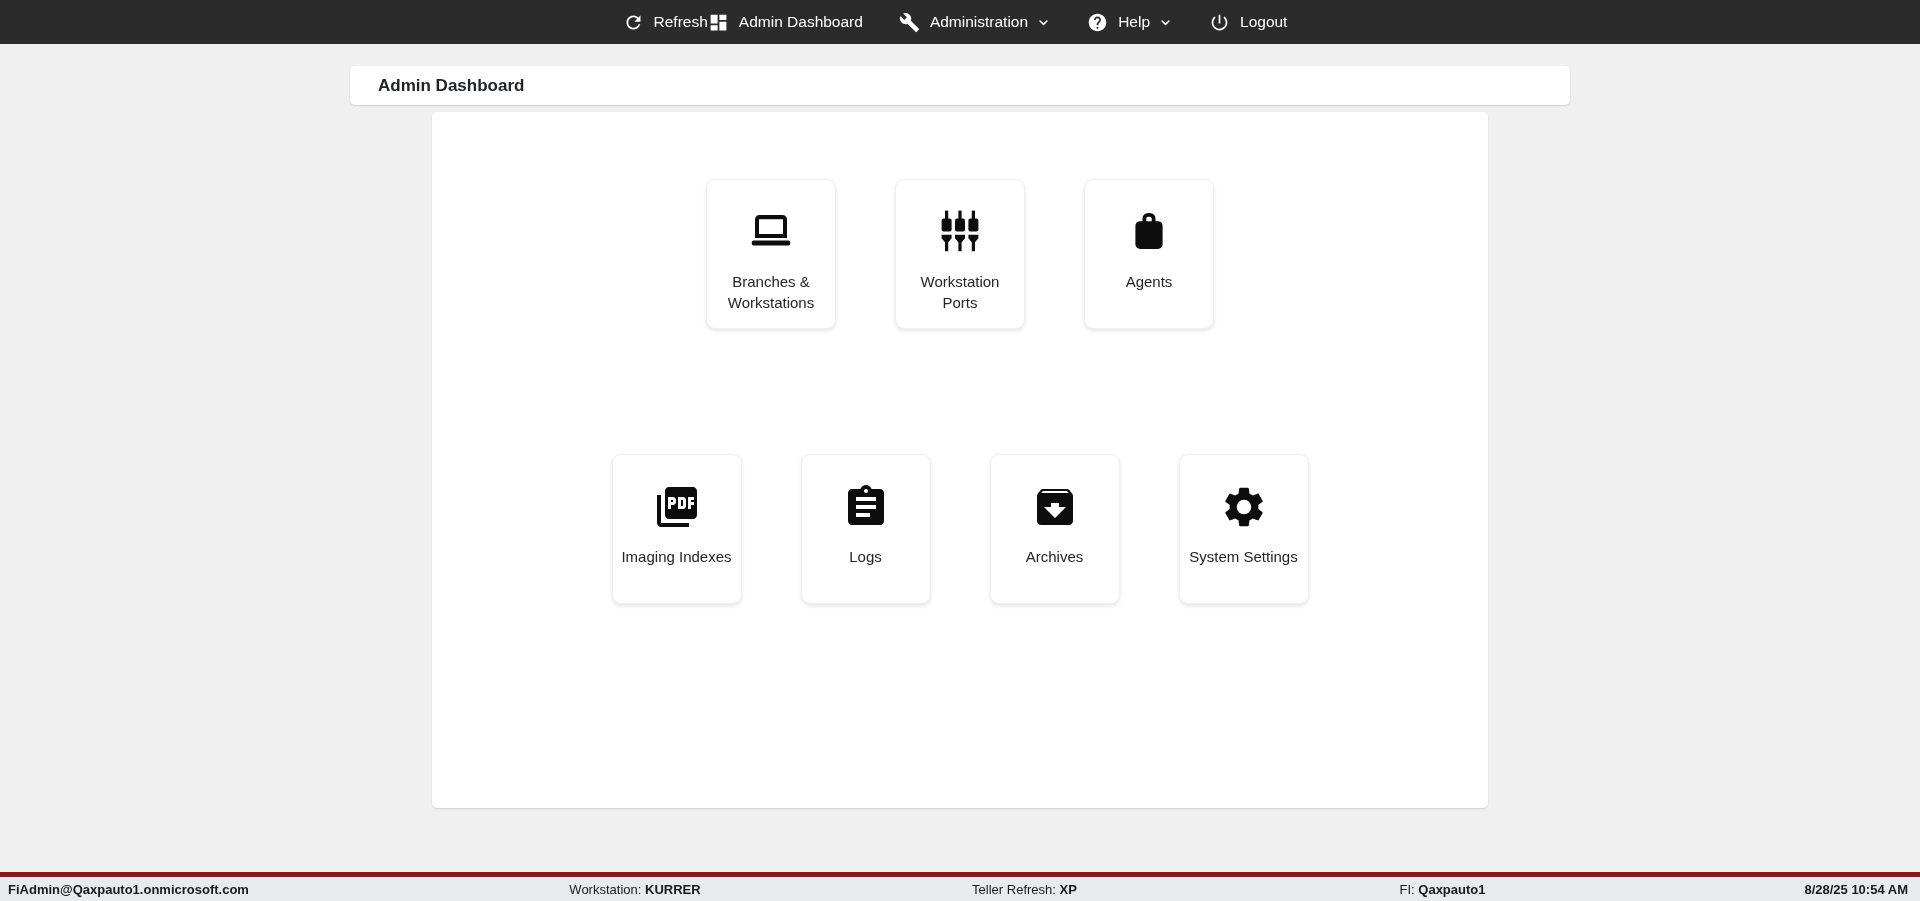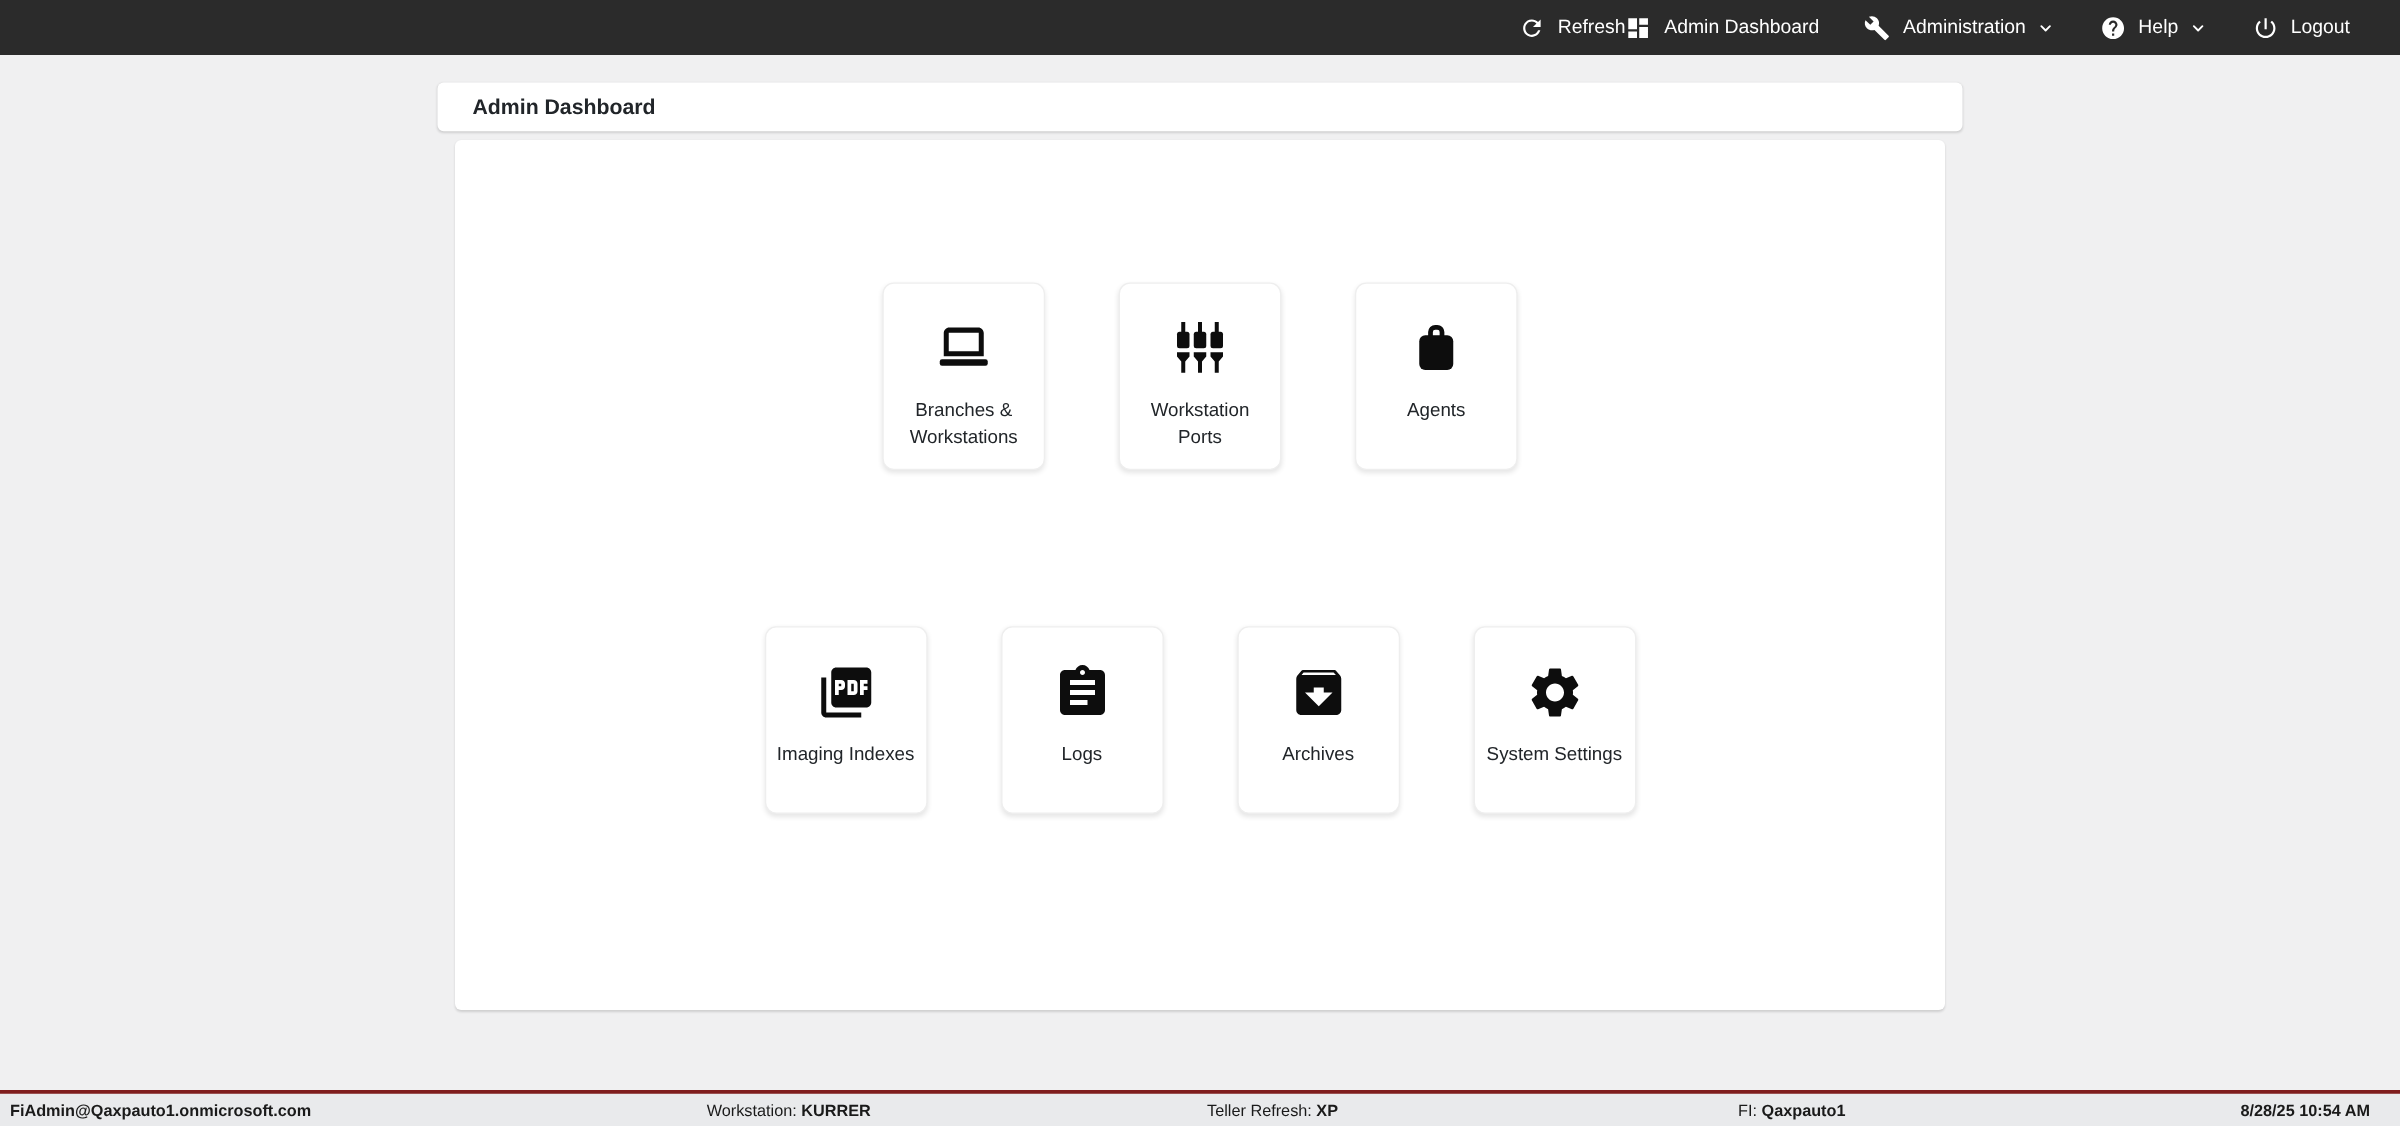--- a/index.html
+++ b/index.html
@@ -13,21 +13,21 @@
   }
 
   
   .topbar {
     height: 44px;
     flex: 0 0 44px;
     background: var(--topbar-bg, #2b2b2b);
     color: #ffffff;
     display: flex;
     align-items: center;
-    justify-content: flex-end;
+    justify-content: center;
     padding: 0 40px 0 30px;
   }
   .topbar-right { display: flex; align-items: center; gap: 36px; }
   .nav-item {
     display: flex;
     align-items: center;
     gap: 10px;
     background: none;
     border: none;
     color: #ffffff;
@@ -51,27 +51,27 @@
     background: var(--card-bg, #ffffff);
     border-radius: 5px;
     box-shadow: 0 1px 2px rgba(0,0,0,0.14);
     display: flex;
     align-items: center;
     padding-left: 28px;
   }
   .title-card h1 { font-size: 17px; font-weight: 700; color: var(--text, #212529); }
 
   .dashboard-card {
-    width: 1192px;
+    width: 1056px;
     height: 696px;
     margin: 0 auto;
     background: var(--card-bg, #ffffff);
     border-radius: 5px;
     box-shadow: 0 1px 2px rgba(0,0,0,0.14);
-    padding-top: 114px;
+    padding-top: 67px;
   }
   .tile-row {
     display: flex;
     justify-content: center;
     gap: 59px;
   }
   .tile-row + .tile-row { margin-top: 125px; }
   .tile {
     width: 130px;
     height: 150px;
@@ -93,25 +93,25 @@
     line-height: 1.4;
     text-align: center;
     color: var(--text, #212529);
   }
 
   
   .statusbar {
     flex: 0 0 29px;
     height: 29px;
     background: var(--footer-bg, #e9eaec);
-    border-top: 3px solid #7f1d1d;
+    border-top: 5px solid #7f1d1d;
     display: grid;
     grid-template-columns: 24% 18% 23% 21% 14%;
     align-items: center;
-    padding: 0 24px 0 8px;
+    padding: 0 12px 0 8px;
     font-size: 13px;
     color: #1a1a1a;
   }
   .status-item { white-space: nowrap; }
   .status-item.c1 { text-align: left; font-weight: 700; }
   .status-item.c2, .status-item.c3, .status-item.c4 { text-align: center; }
   .status-item.c5 { text-align: right; font-weight: 700; }
   .status-item b { font-weight: 700; }
 </style>
 </head>

